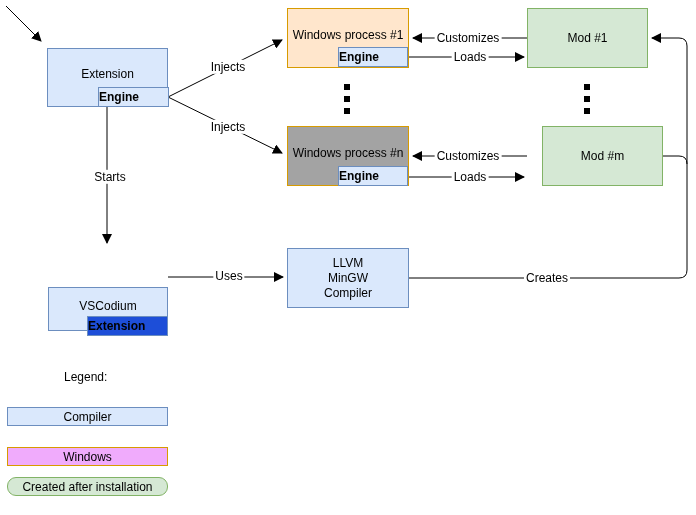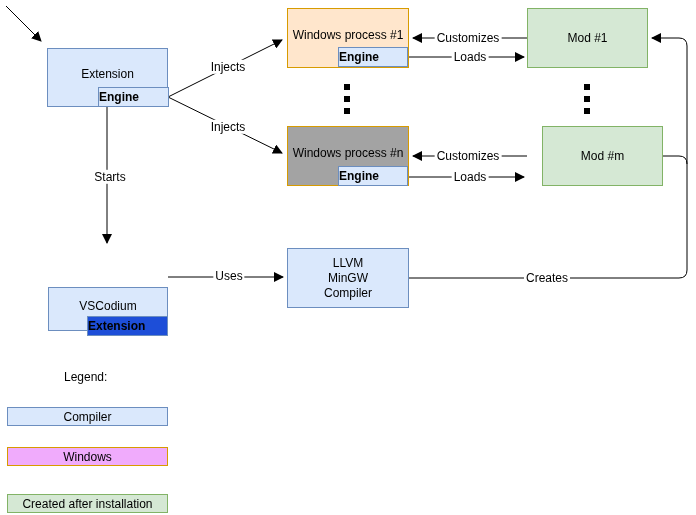--- a/index.html
+++ b/index.html
@@ -150,17 +150,17 @@
   <div class="legend-title">Legend:</div>
 
   <div class="legend-box" style="top: 407px; background-color: rgb(218, 232, 252); border-color: rgb(108, 142, 191);">
     <span>Compiler</span>
   </div>
 
   <div class="legend-box" style="top: 447px; background-color: #f0abfc; border-color: rgb(215, 155, 0);">
     <span>Windows</span>
   </div>
 
-  <div class="legend-box" style="top: 494px; background-color: rgb(213, 232, 212); border-color: rgb(130, 179, 102);">
+  <div class="legend-box" style="top: 477px; background-color: rgb(213, 232, 212); border-color: rgb(130, 179, 102); border-radius: 9px;">
     <span>Created after installation</span>
   </div>
 
 </div>
 
 </body></html>

